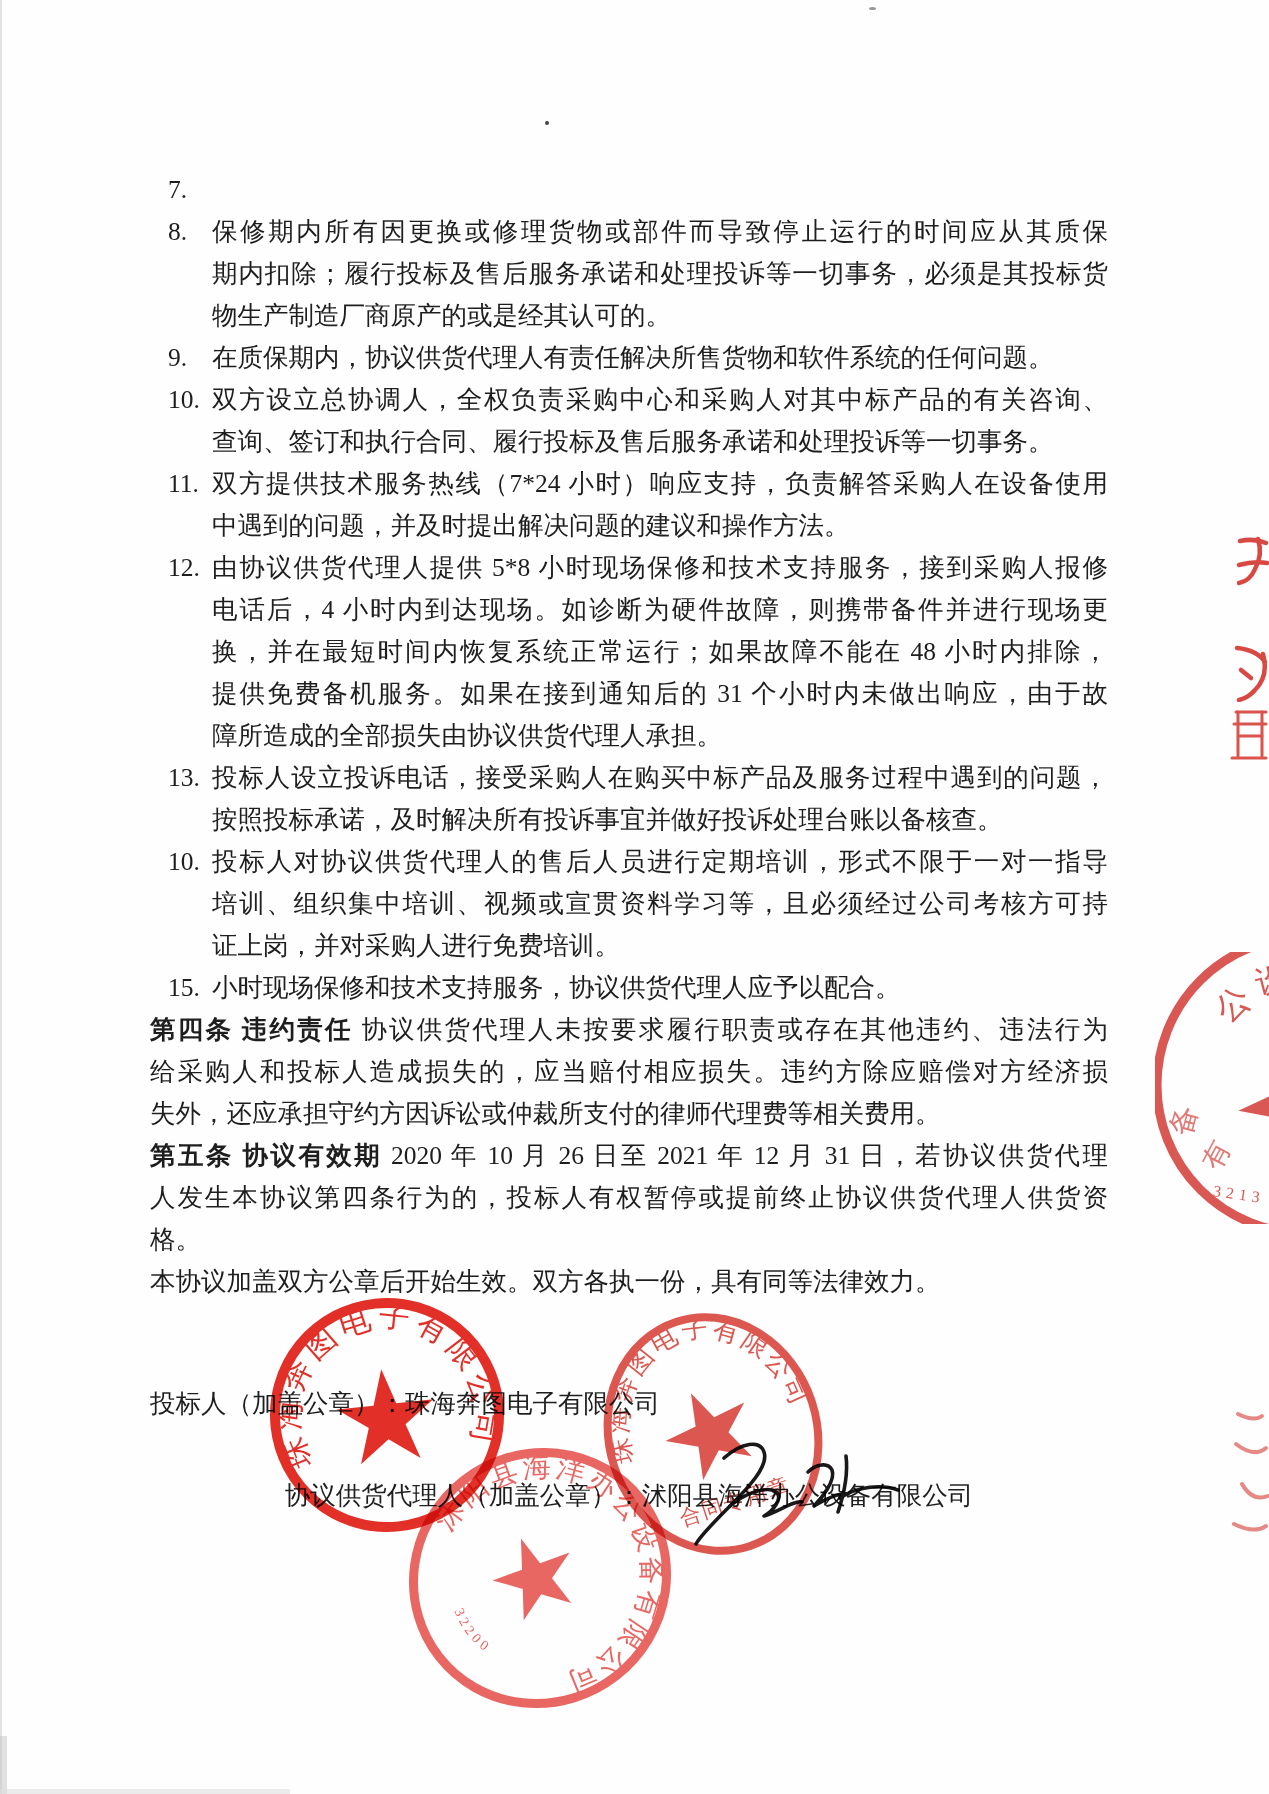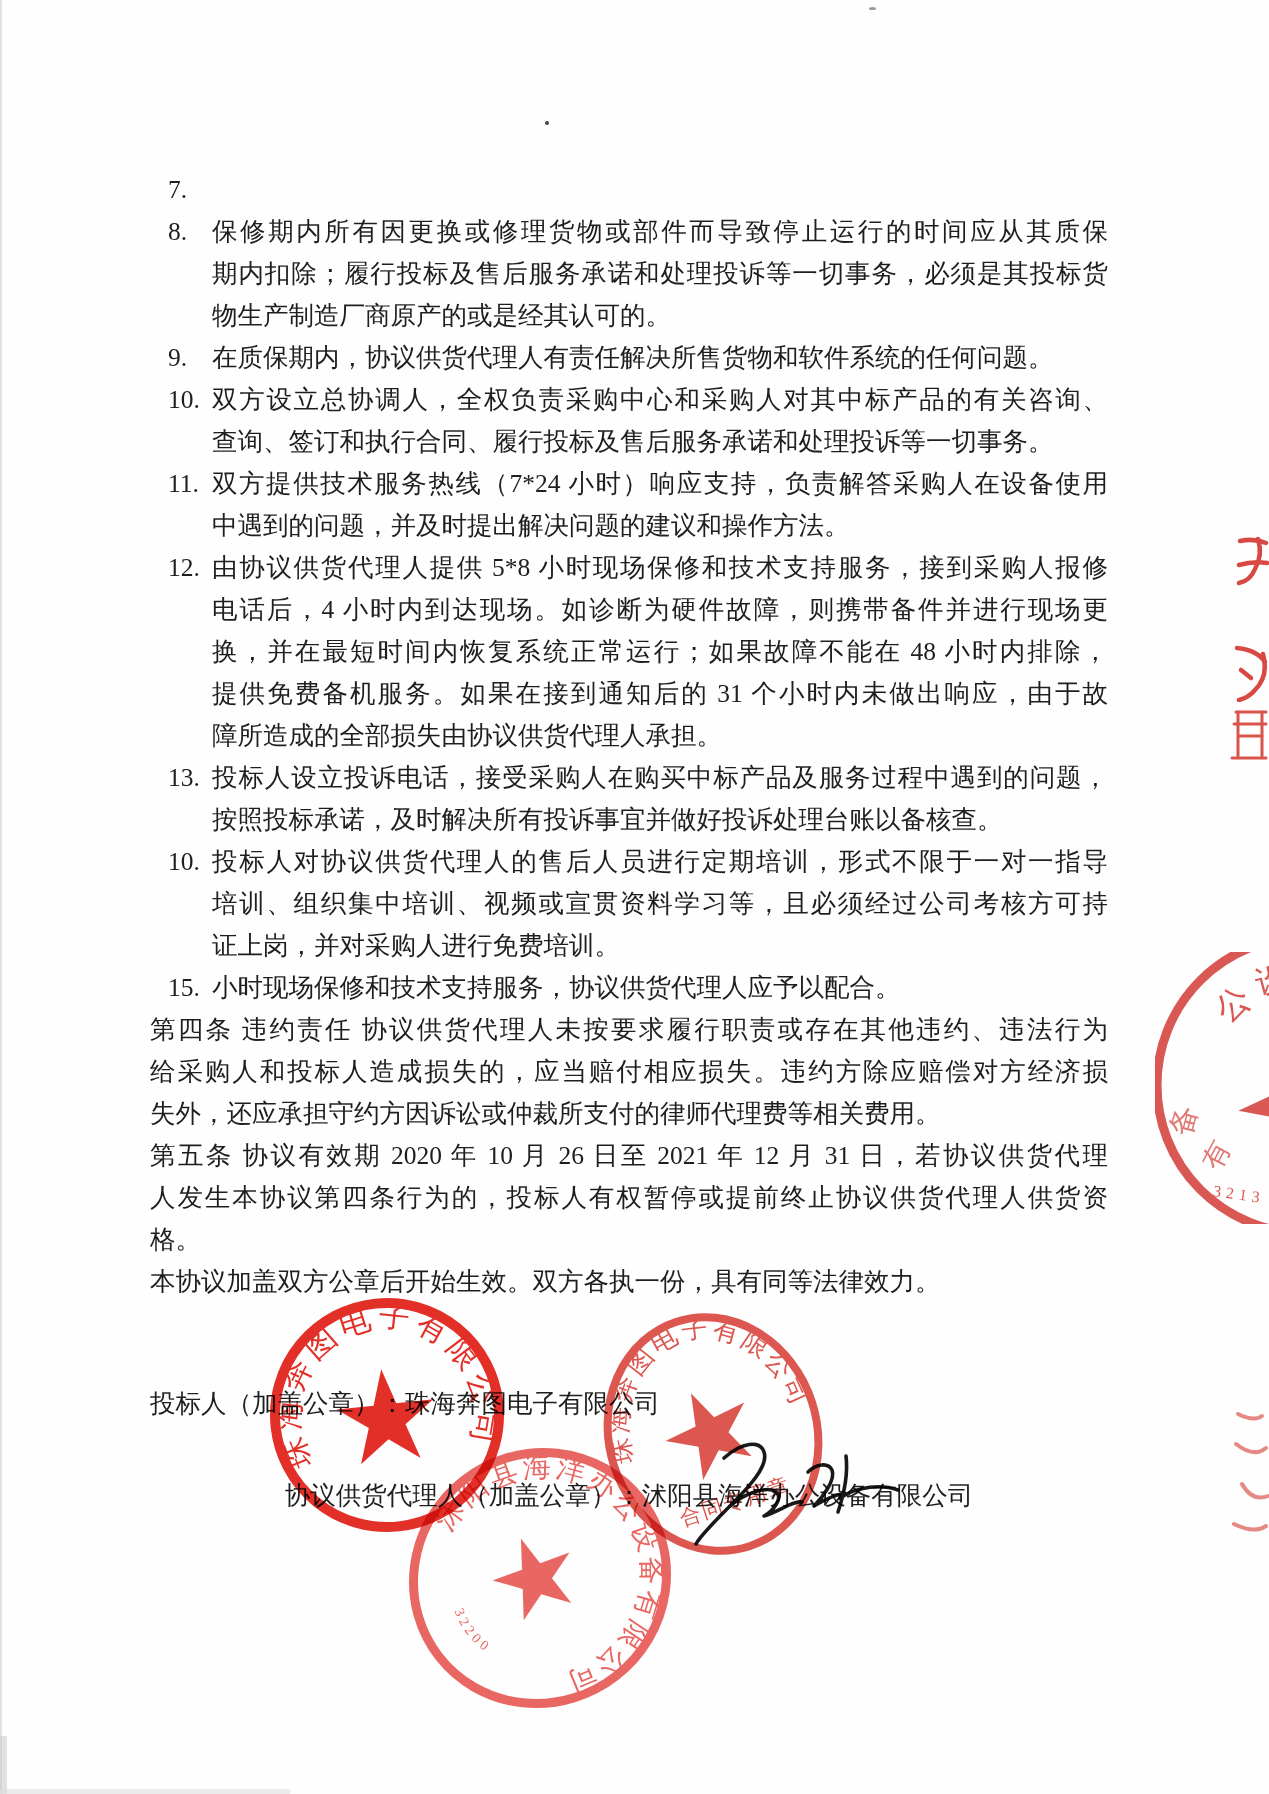--- a/index.html
+++ b/index.html
@@ -8,21 +8,21 @@
     background:#fefefe;overflow:hidden;
     font-family:"Liberation Serif","DejaVu Serif",serif;
     color:#1e1e1e;
   }
   .doc{position:absolute;left:150px;top:169px;width:958px;font-size:25.5px;line-height:42px;}
   .item{position:relative;padding-left:62px;}
   .item .num{position:absolute;left:18px;top:0;width:46px;}
   .ln{height:42px;}
   .j{text-align:justify;text-align-last:justify;}
   .para{position:relative;}
-  .bh{font-weight:400;}
+  .bh{font-weight:700;}
   .sig1{margin-top:80px;}
   .sig2{margin-top:50px;text-align:center;}
   .stamp{position:absolute;mix-blend-mode:multiply;pointer-events:none;}
   .speck{position:absolute;background:#444;border-radius:50%;}
   .edge-left{position:absolute;left:0;top:0;width:2px;height:100%;background:#e2e2e2;}
   .smudge1{position:absolute;left:0;top:1736px;width:7px;height:58px;background:#c9c9c9;opacity:.55;}
   .smudge2{position:absolute;left:0;top:1789px;width:290px;height:5px;background:#dedede;opacity:.6;}
   svg text{font-family:"Liberation Serif","DejaVu Serif",serif;}
 </style>
 </head>

